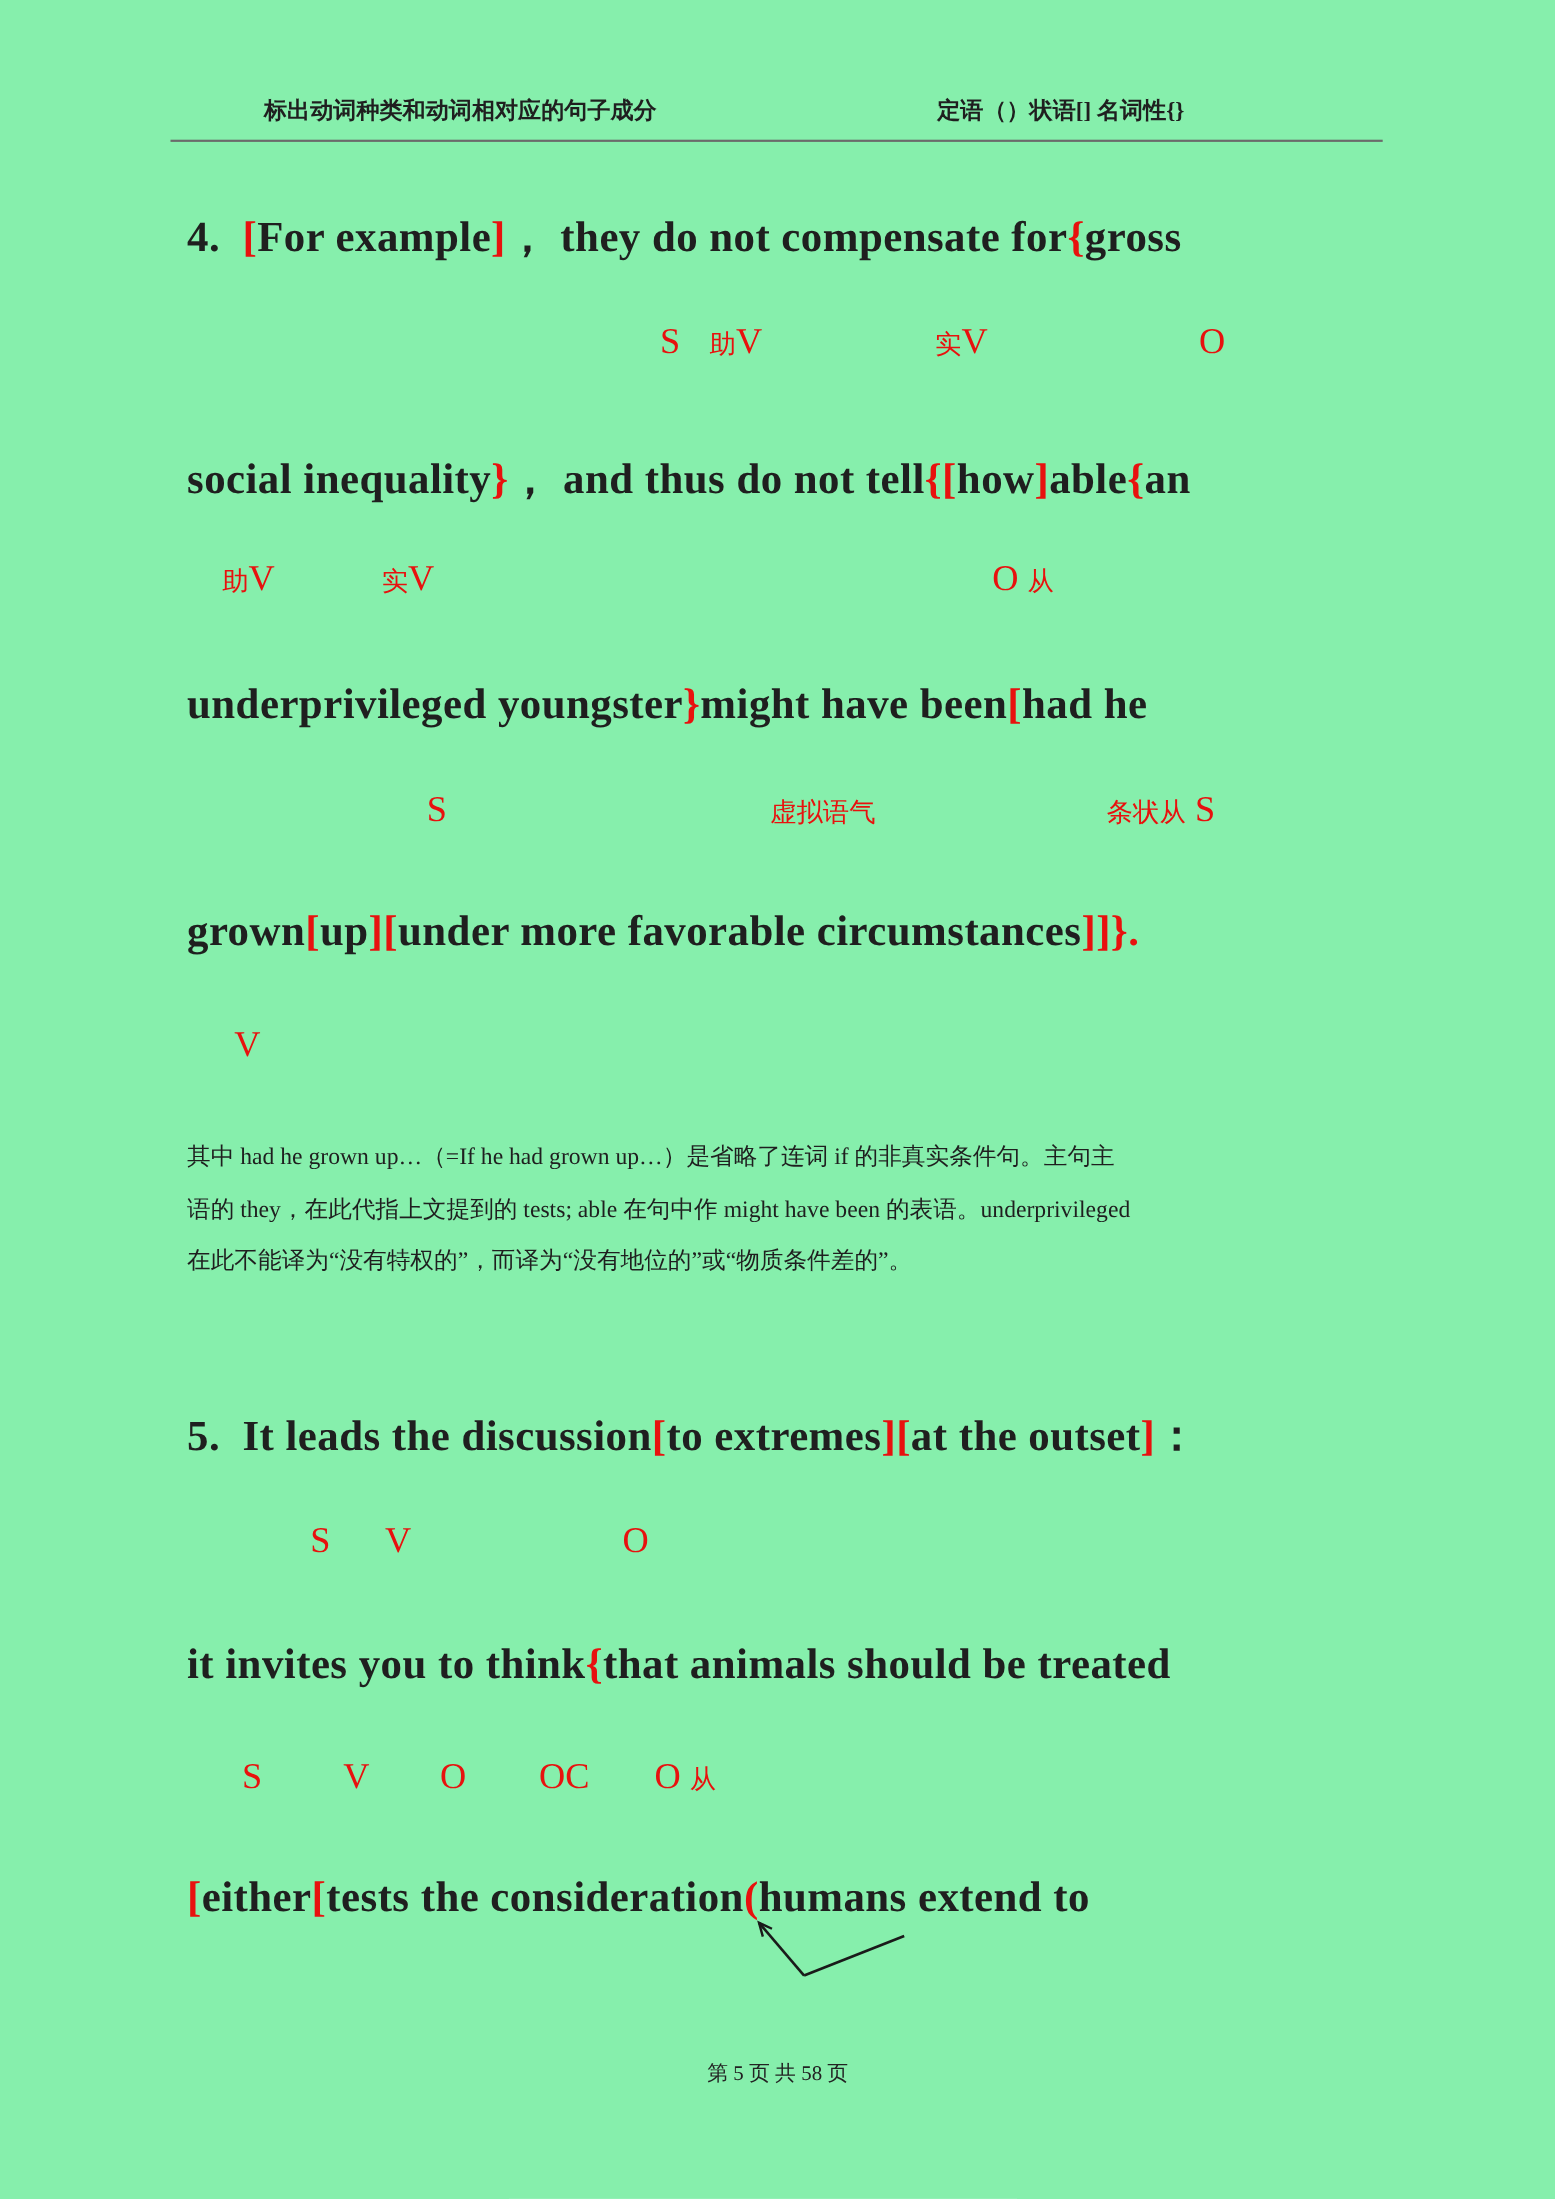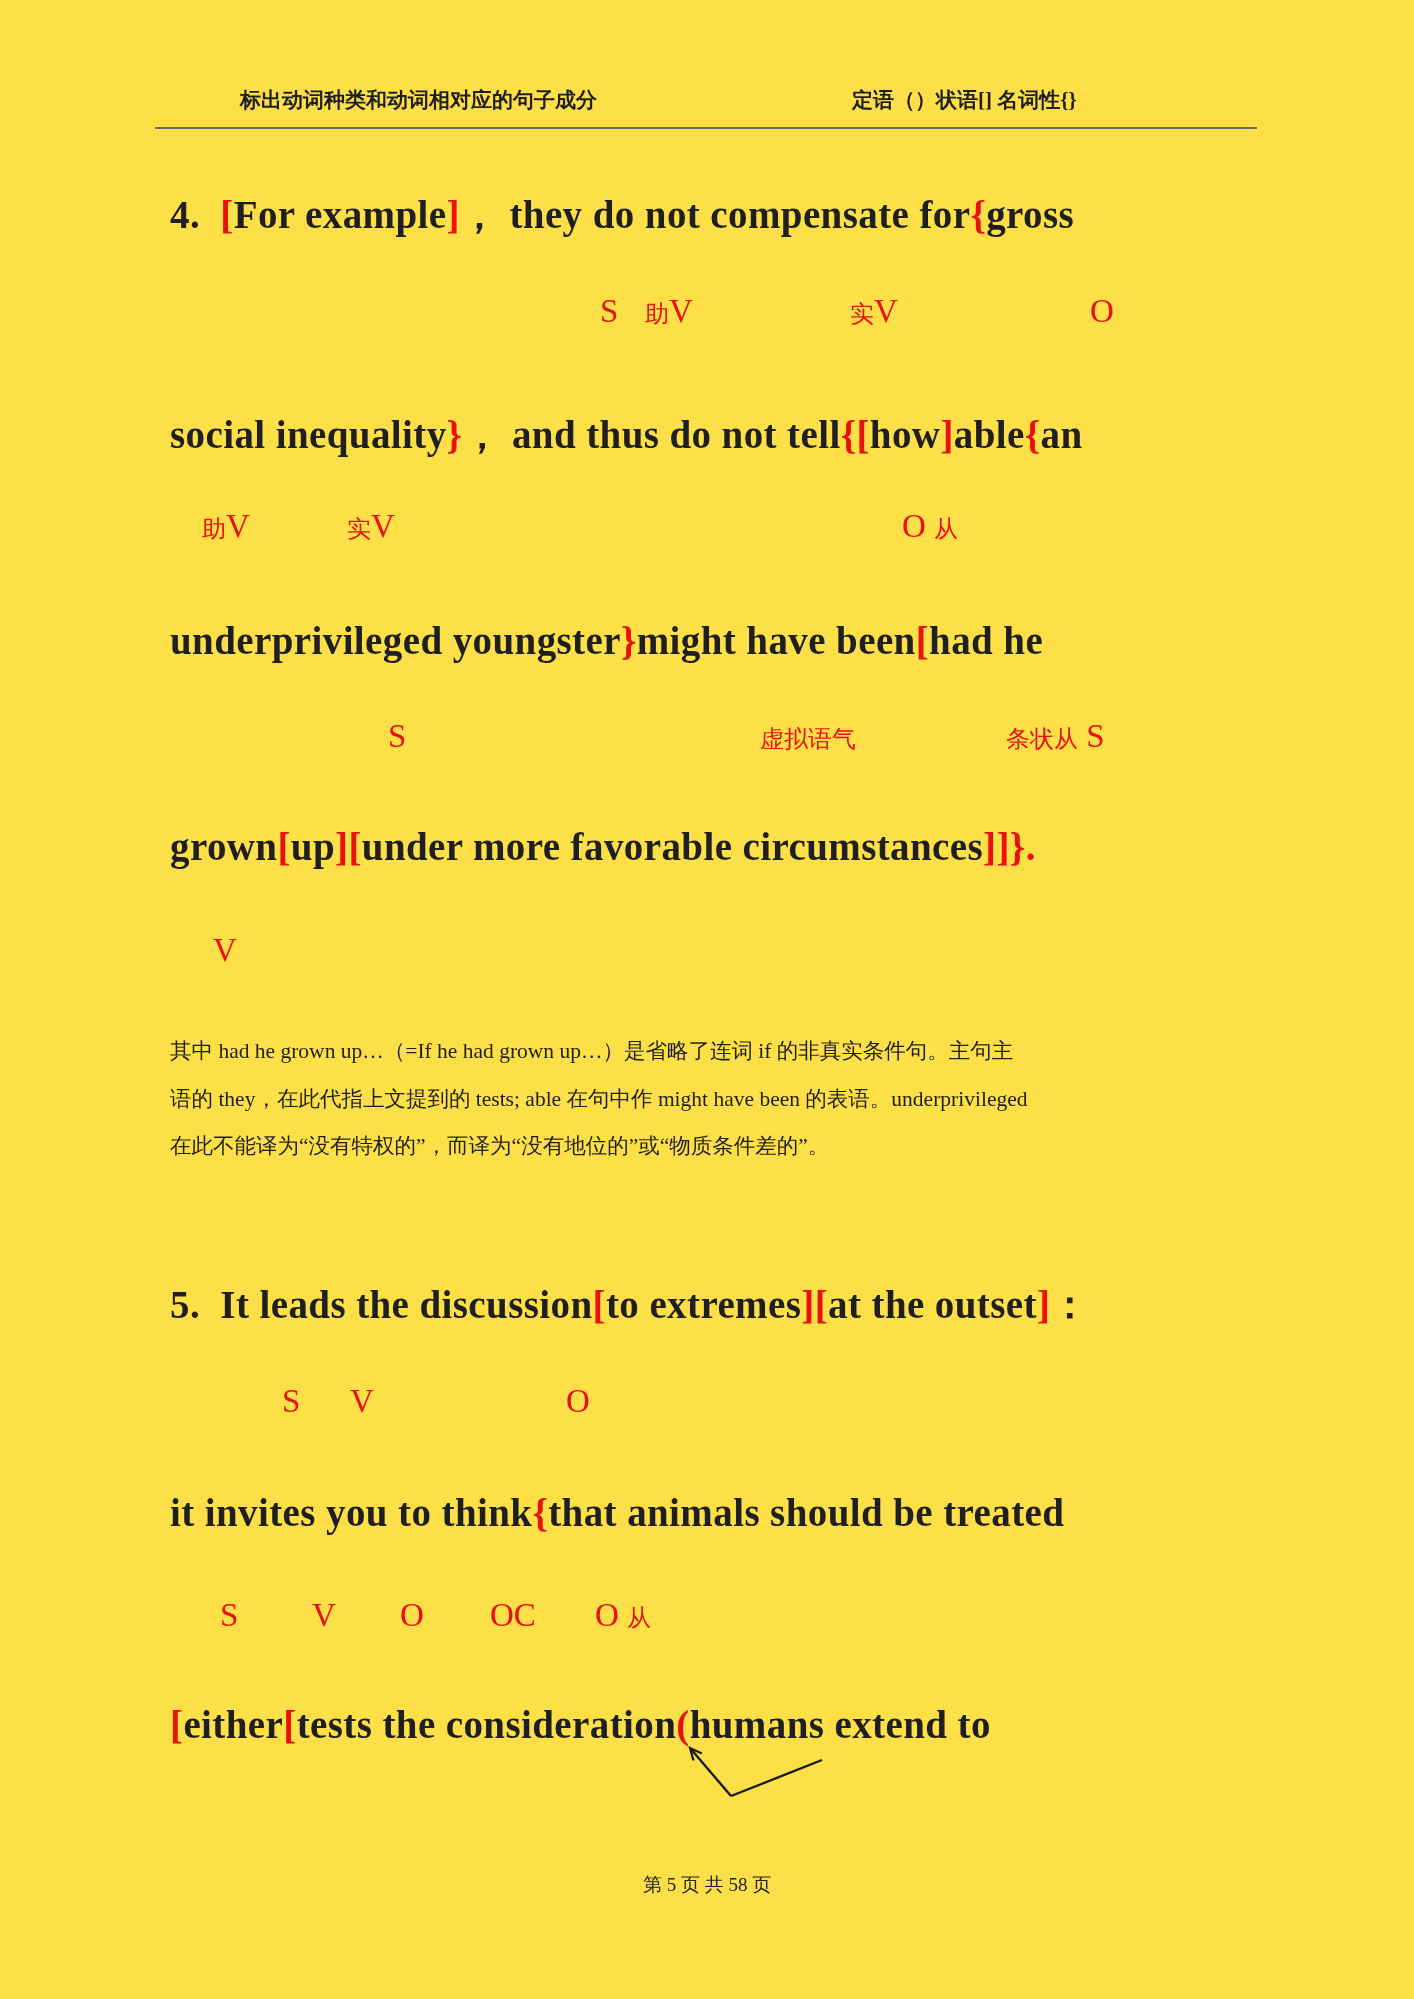--- a/index.html
+++ b/index.html
@@ -1,20 +1,20 @@
 <!DOCTYPE html>
 <html style="--red: #e8110e; --ink: #1f1f1f; --rule: #6b6b6b;"><head>
 <meta charset="utf-8">
 <style>
   html,body{margin:0;padding:0;background:#ffffff;}
   .page{
     position:relative;
     width:1414px;
     height:1999px;
-    background:#fde047;
+    background:#86efac;
     overflow:hidden;
     font-family:"Liberation Serif","DejaVu Serif",serif;
     color:var(--ink,#1f1f1f);
   }
   .hdr{
     position:absolute;
     top:86px;
     font-size:21px;
     font-weight:bold;
     white-space:pre;
@@ -105,21 +105,21 @@
   <div class="ann-row" style="top:508px">
     <span class="ann-token" style="left:202px"><span class="cjk">助</span><span>V</span></span>
     <span class="ann-token" style="left:347px"><span class="cjk">实</span><span>V</span></span>
     <span class="ann-token" style="left:902px"><span>O </span><span class="cjk">从</span></span>
   </div>
 
   <div class="sentence" style="top:618px"><span>underprivileged youngster</span><span class="red">}</span><span>might have been</span><span class="red">[</span><span>had he</span></div>
 
   <div class="ann-row" style="top:718px">
     <span class="ann-token" style="left:388px"><span>S</span></span>
-    <span class="ann-token" style="left:760px"><span class="cjk">虚拟语气</span></span>
+    <span class="ann-token" style="left:700px"><span class="cjk">虚拟语气</span></span>
     <span class="ann-token" style="left:1006px"><span class="cjk">条状从</span><span> S</span></span>
   </div>
 
   <div class="sentence" style="top:824px"><span>grown</span><span class="red">[</span><span>up</span><span class="red">][</span><span>under more favorable circumstances</span><span class="red">]]}.</span></div>
 
   <div class="ann-row" style="top:932px">
     <span class="ann-token" style="left:213px"><span>V</span></span>
   </div>
 
   <div class="analysis">

